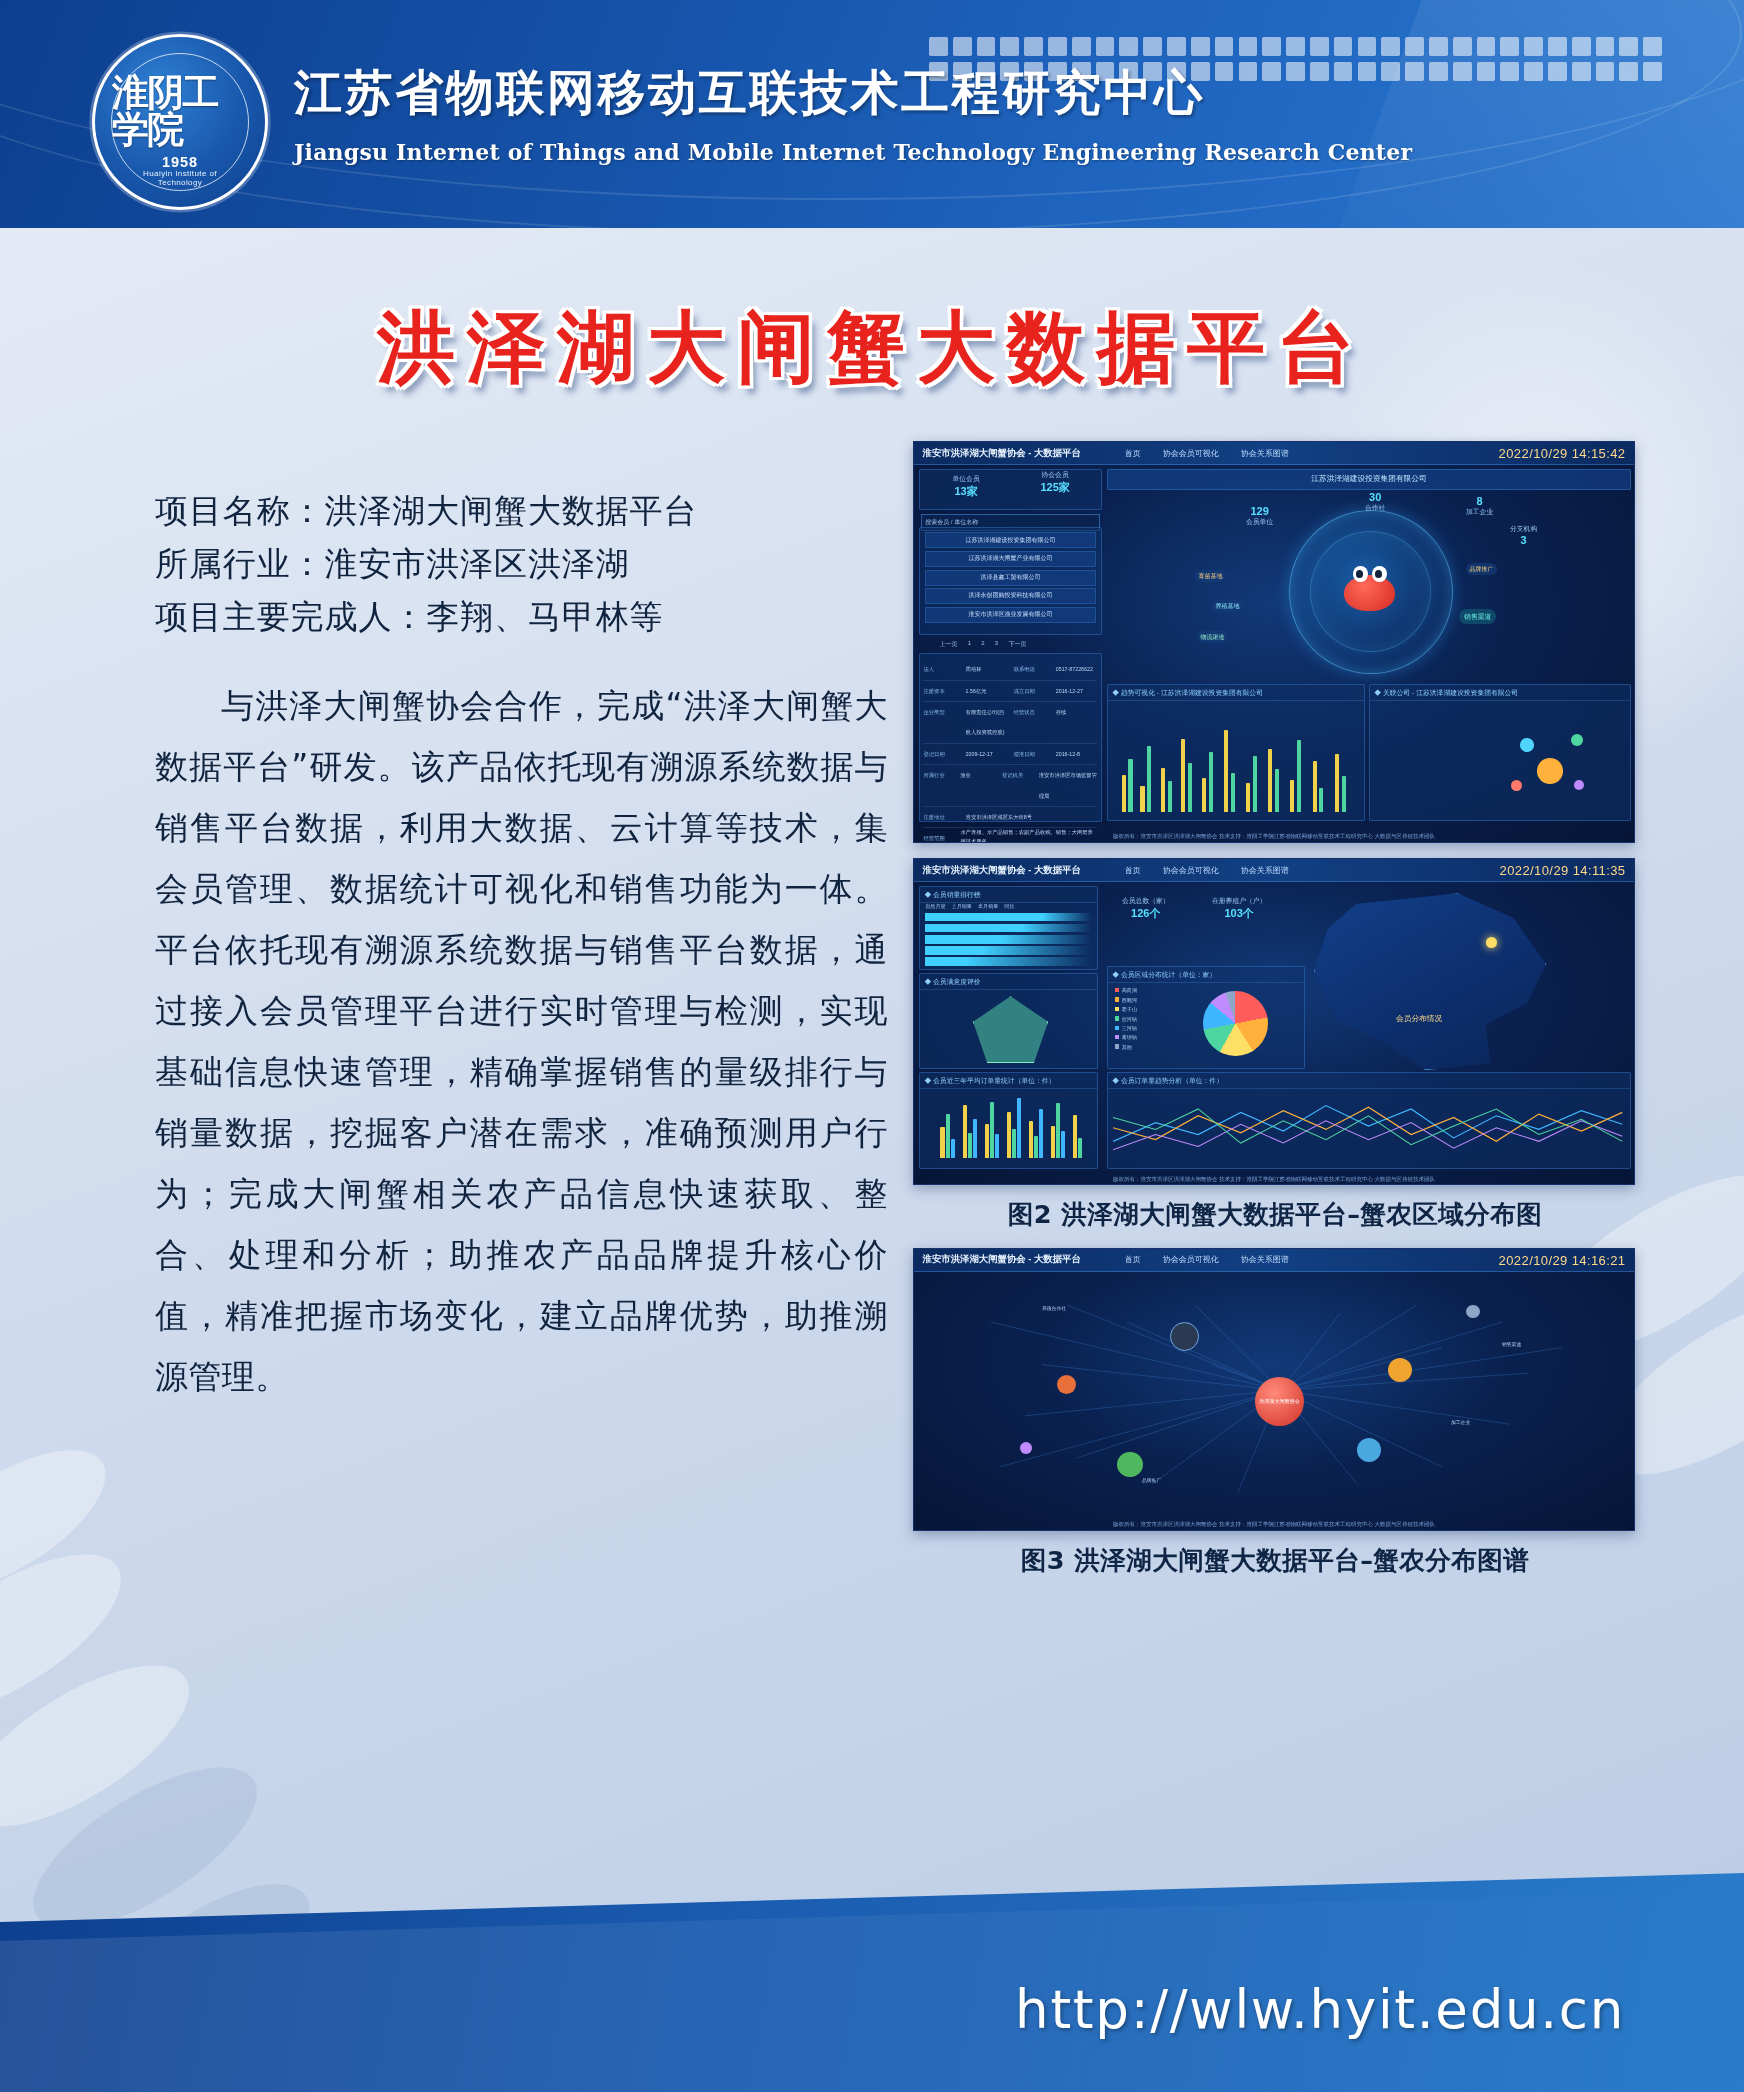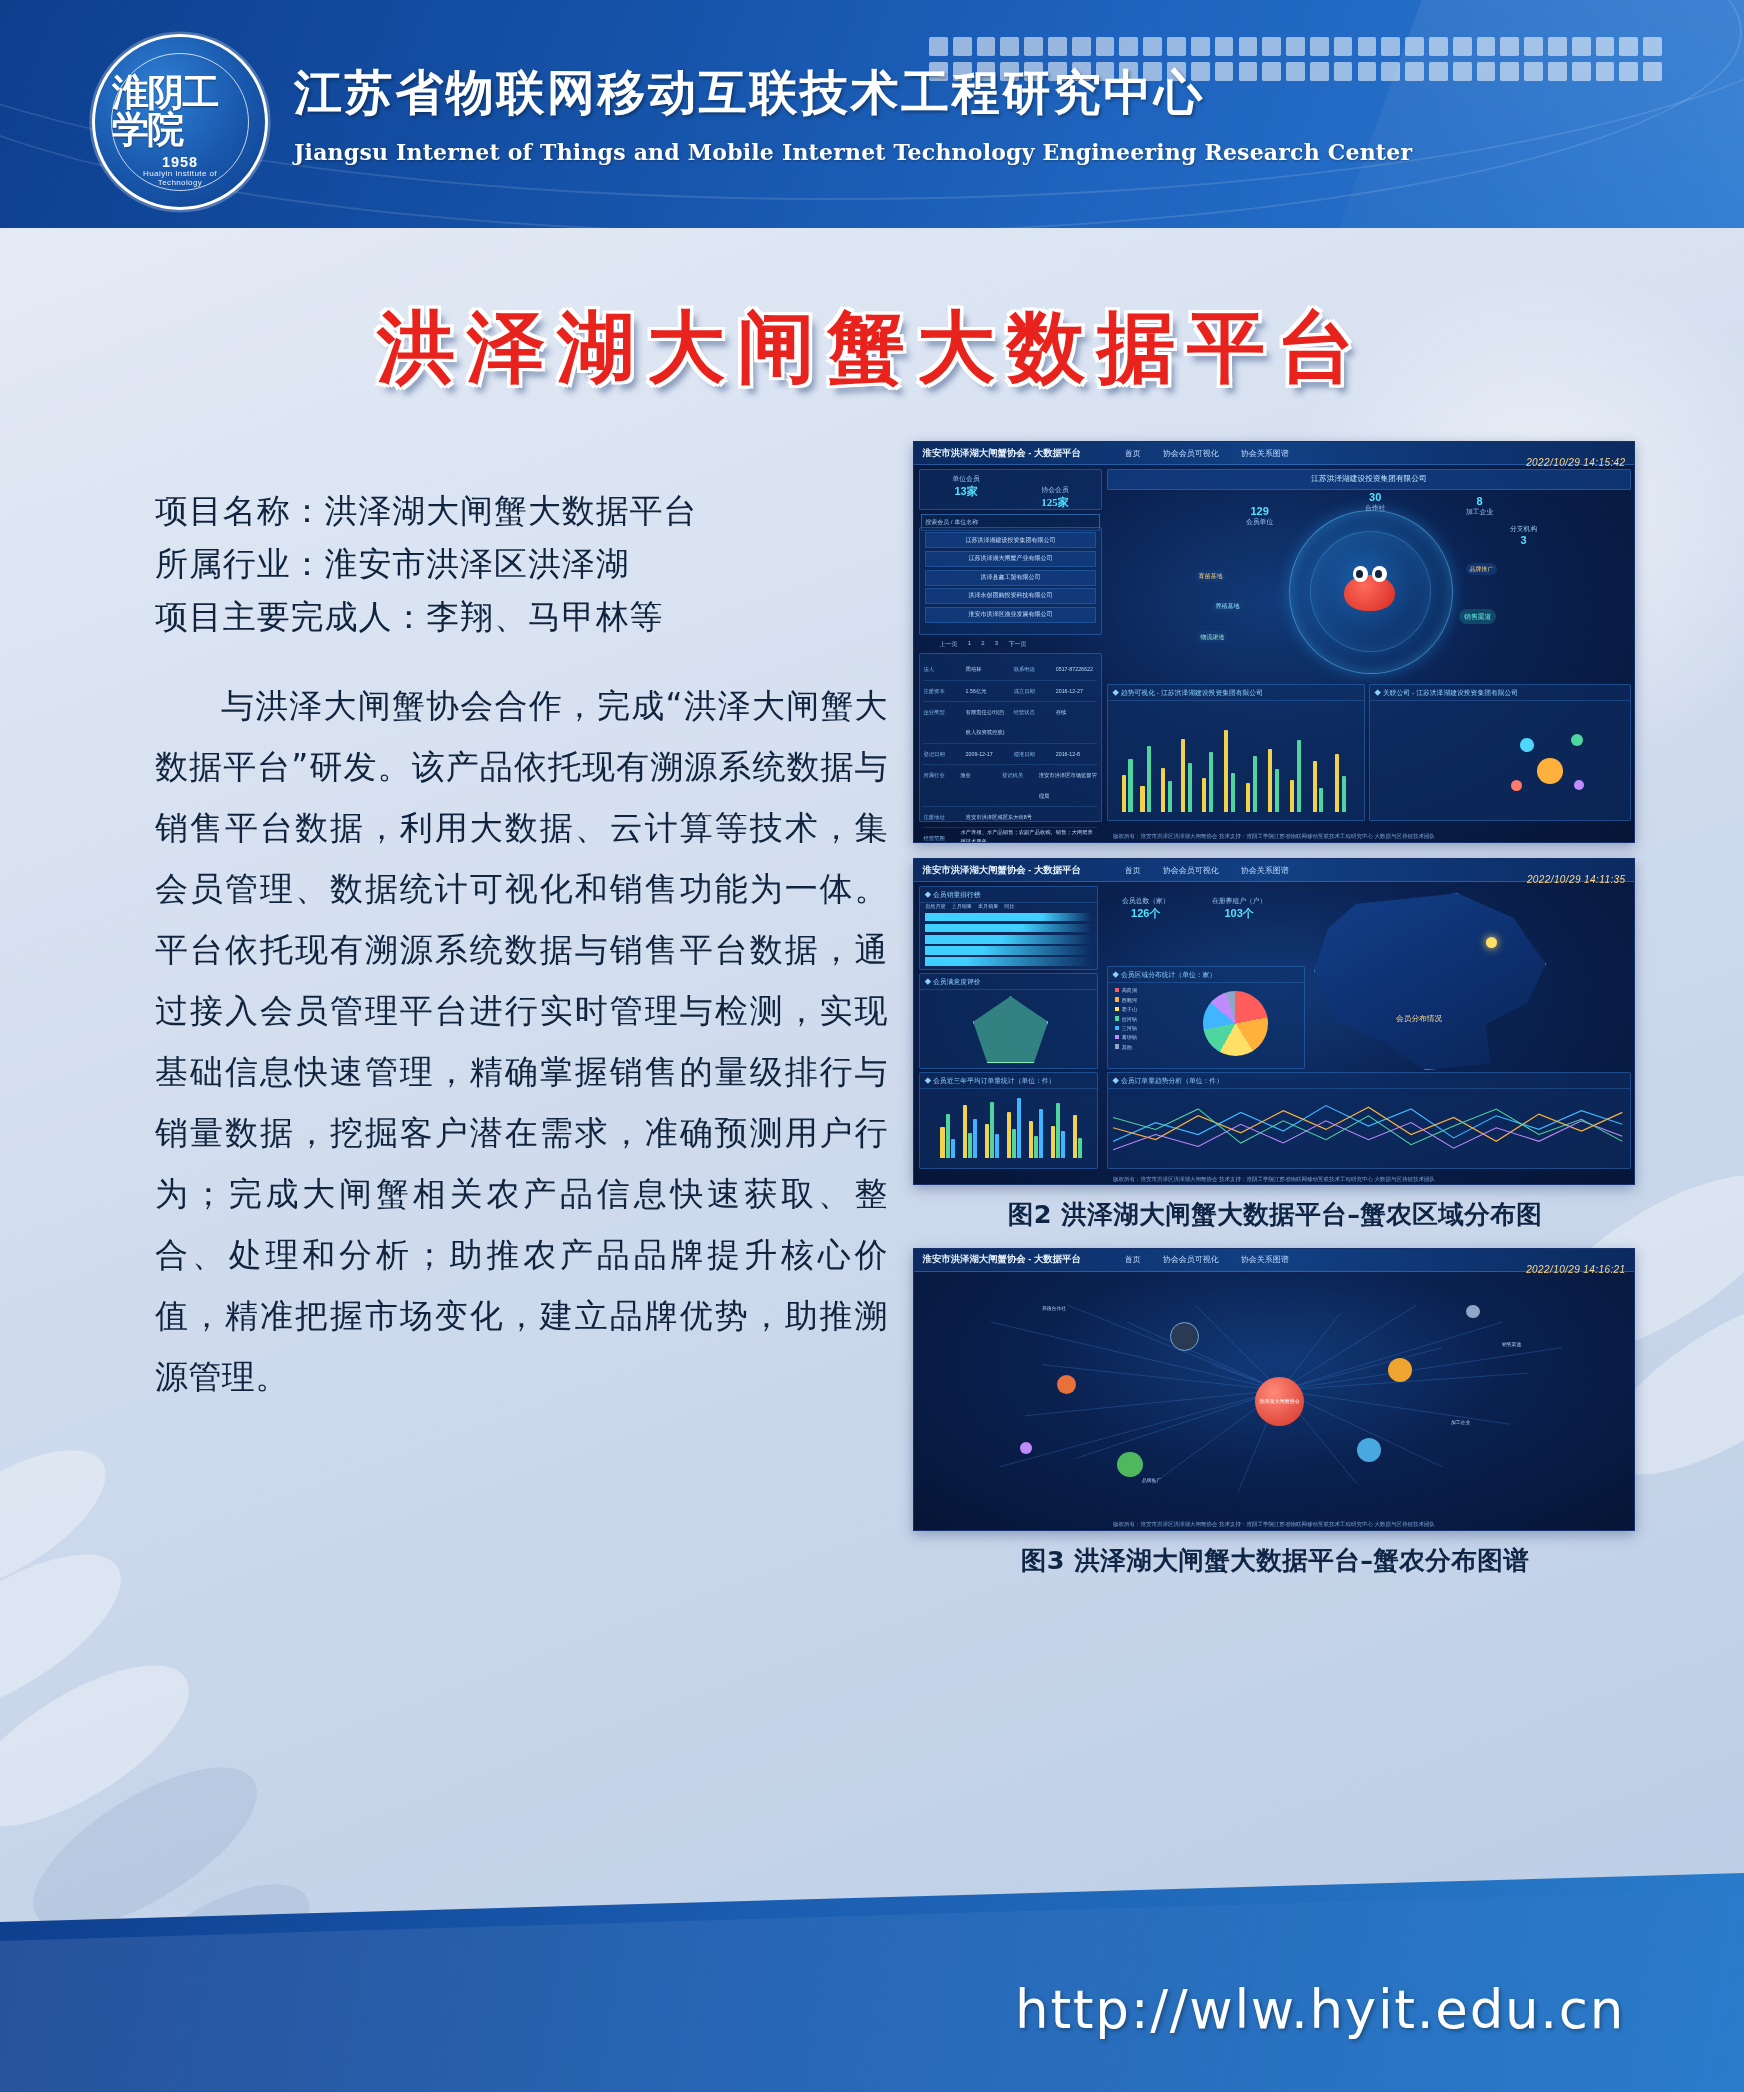--- a/index.html
+++ b/index.html
@@ -264,25 +264,24 @@
   .dash-nav {
     display: flex;
     gap: 22px;
     margin-left: 44px;
     font-size: 8px;
     color: #b9d6fb;
   }
   .dash-time {
     position: absolute;
     right: 8.5px;
-    top: 15px;
-    font-size: 10px;
+    top: 4px;
+    font-size: 13px;
     color: #ffd98a;
     letter-spacing: 0.4px;
-    font-style: italic;
   }
   .panel {
     position: absolute;
     background: rgba(14,50,105,0.55);
     border: 0.9px solid rgba(70,150,240,0.35);
     border-radius: 1.7px;
   }
   .panel-h {
     font-size: 6.8px;
     color: #8fd0ff;
@@ -536,21 +535,21 @@
               <span>协会关系图谱</span>
             </div>
             <div class="dash-time">2022/10/29  14:15:42</div>
           </div>
 
           <div class="panel" style="left:5.1px;top:27px;width:181px;height:39px;">
             <div class="kpi" style="left:12px;top:4.3px;width:68px;">
               <div class="lbl">单位会员</div>
               <div class="val">13家</div>
             </div>
-            <div class="kpi" style="left:99px;top:15px;width:72px;font-family:Liberation Serif, serif;">
+            <div class="kpi" style="left:99px;top:0;width:72px;">
               <div class="lbl">协会会员</div>
               <div class="val">125家</div>
             </div>
           </div>
           <div class="searchbox" style="left:6.8px;top:72px;width:170px;height:9.4px;">搜索会员 / 单位名称</div>
           <div class="panel" style="left:5.1px;top:85px;width:181px;height:106px;">
             <div class="listrow" style="top:4.3px;">江苏洪泽湖建设投资集团有限公司</div>
             <div class="listrow" style="top:23px;">江苏洪泽湖大闸蟹产业有限公司</div>
             <div class="listrow" style="top:42px;">洪泽县鑫工贸有限公司</div>
             <div class="listrow" style="top:60px;">洪泽永创团购投资科技有限公司</div>

